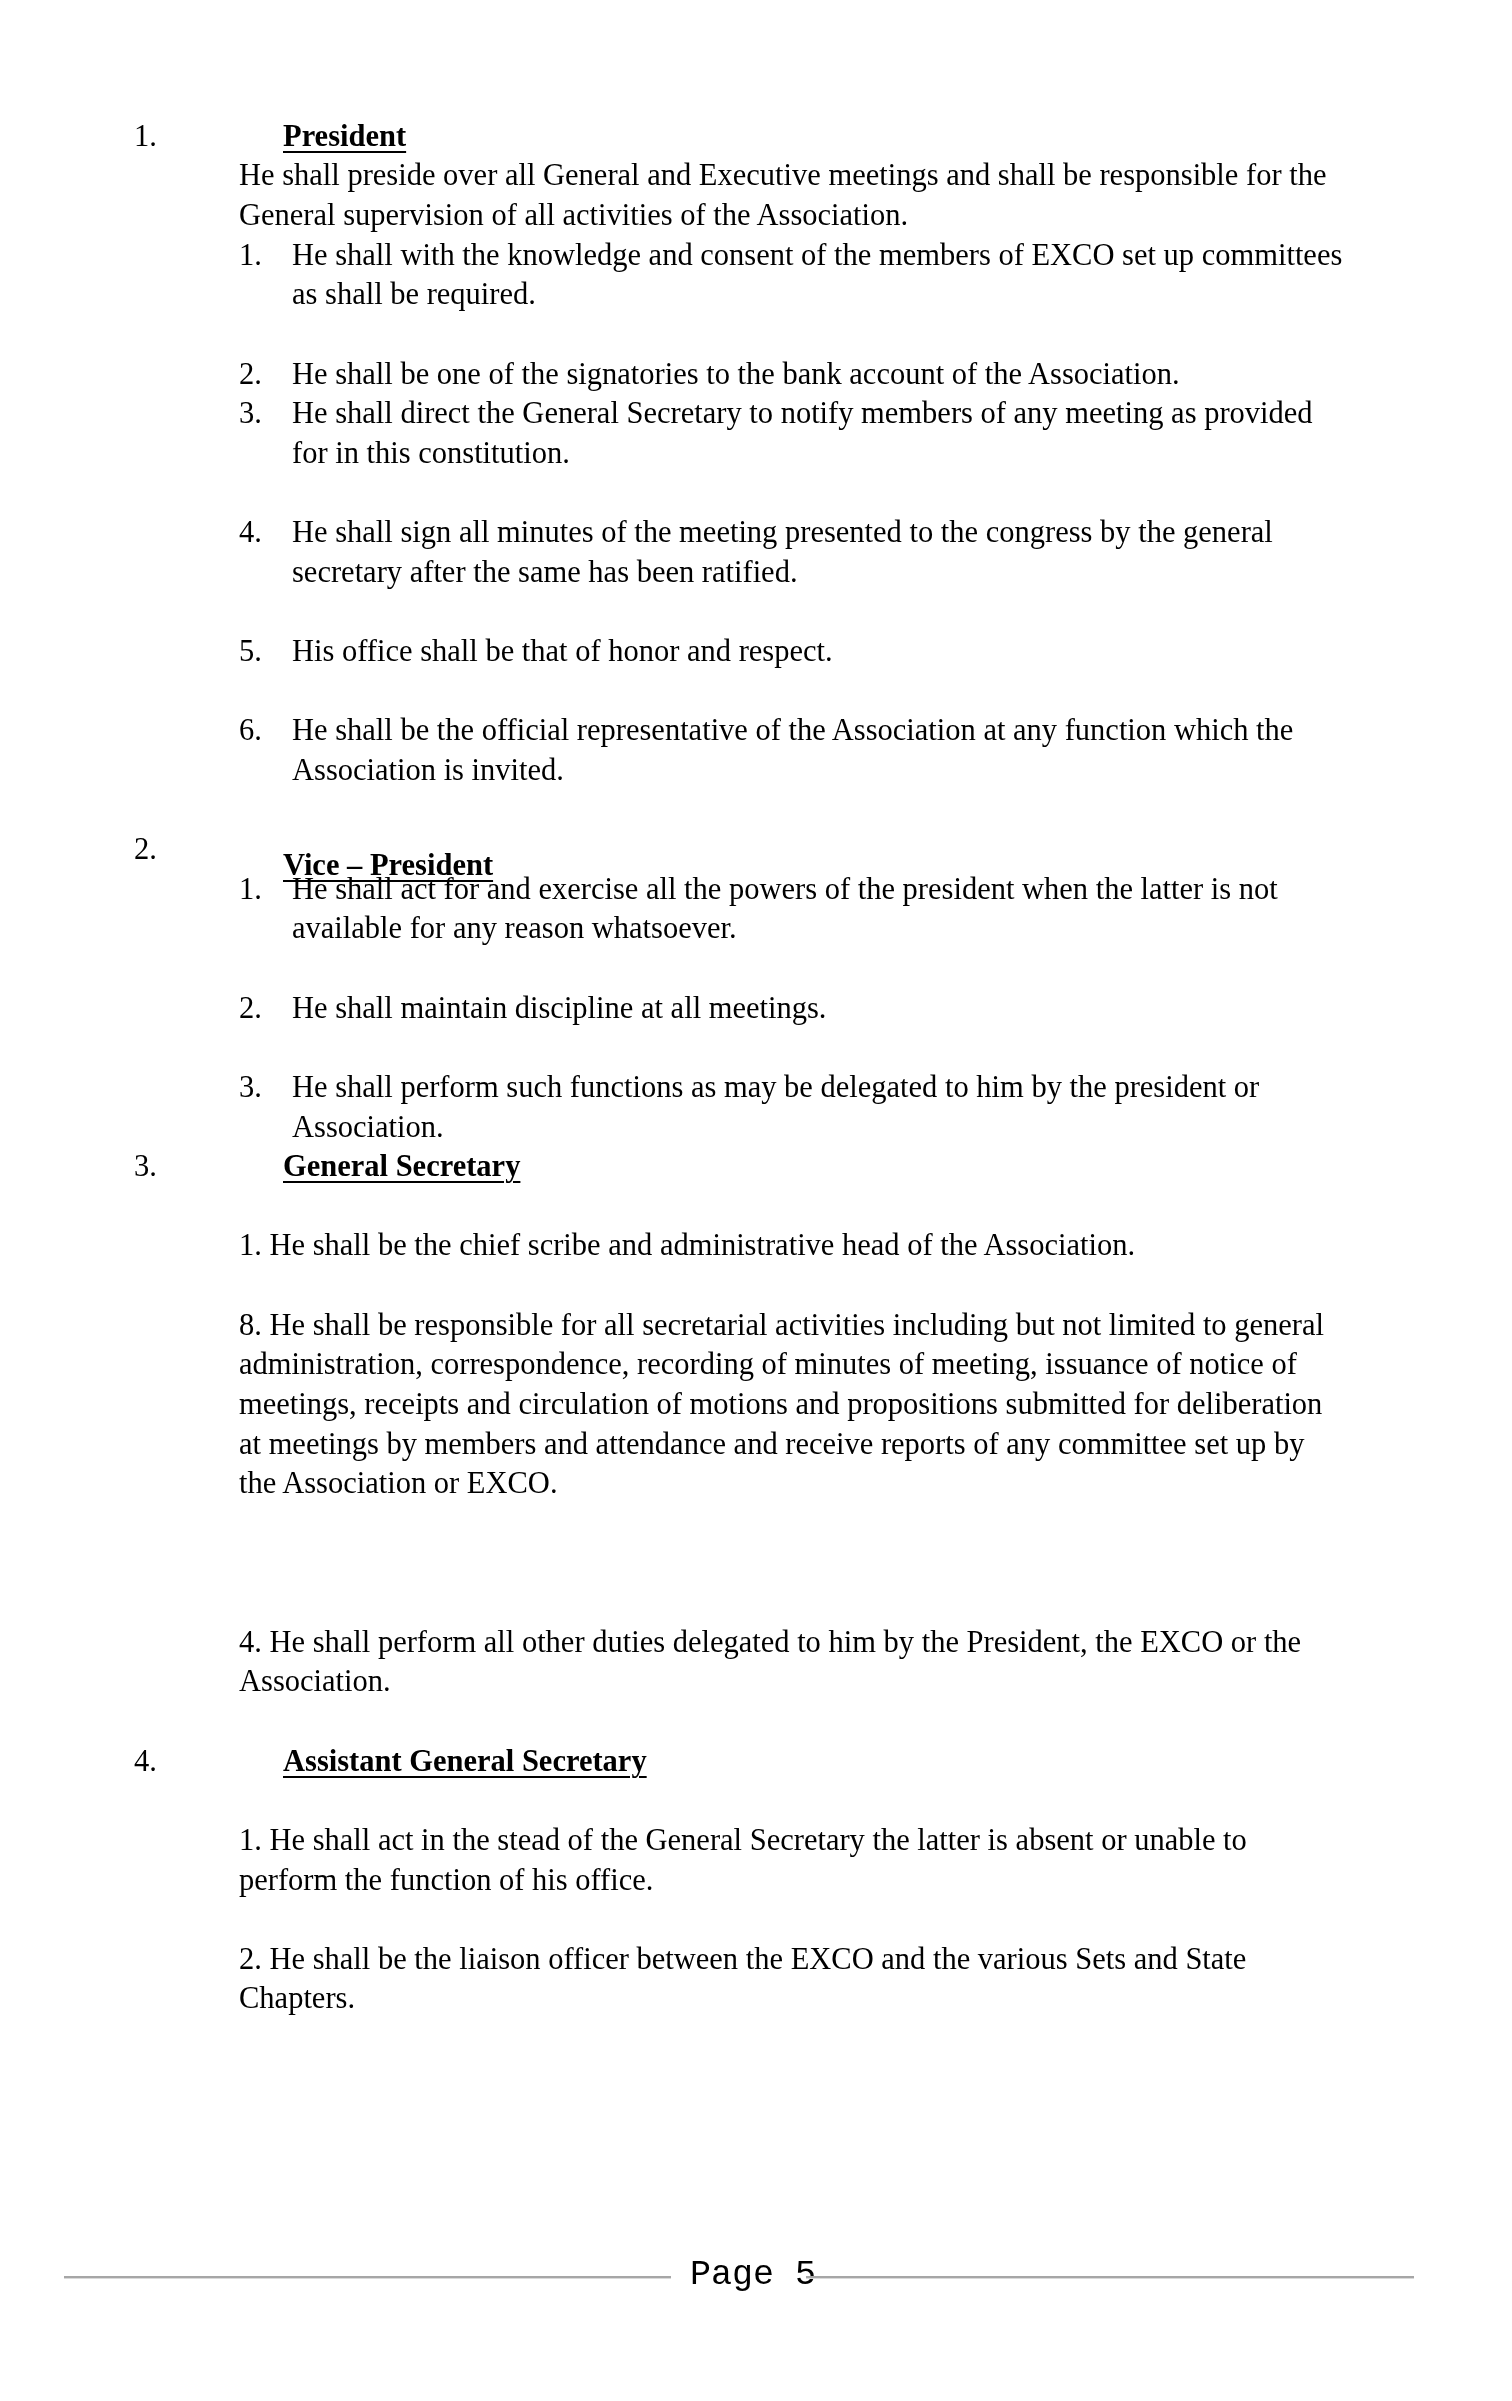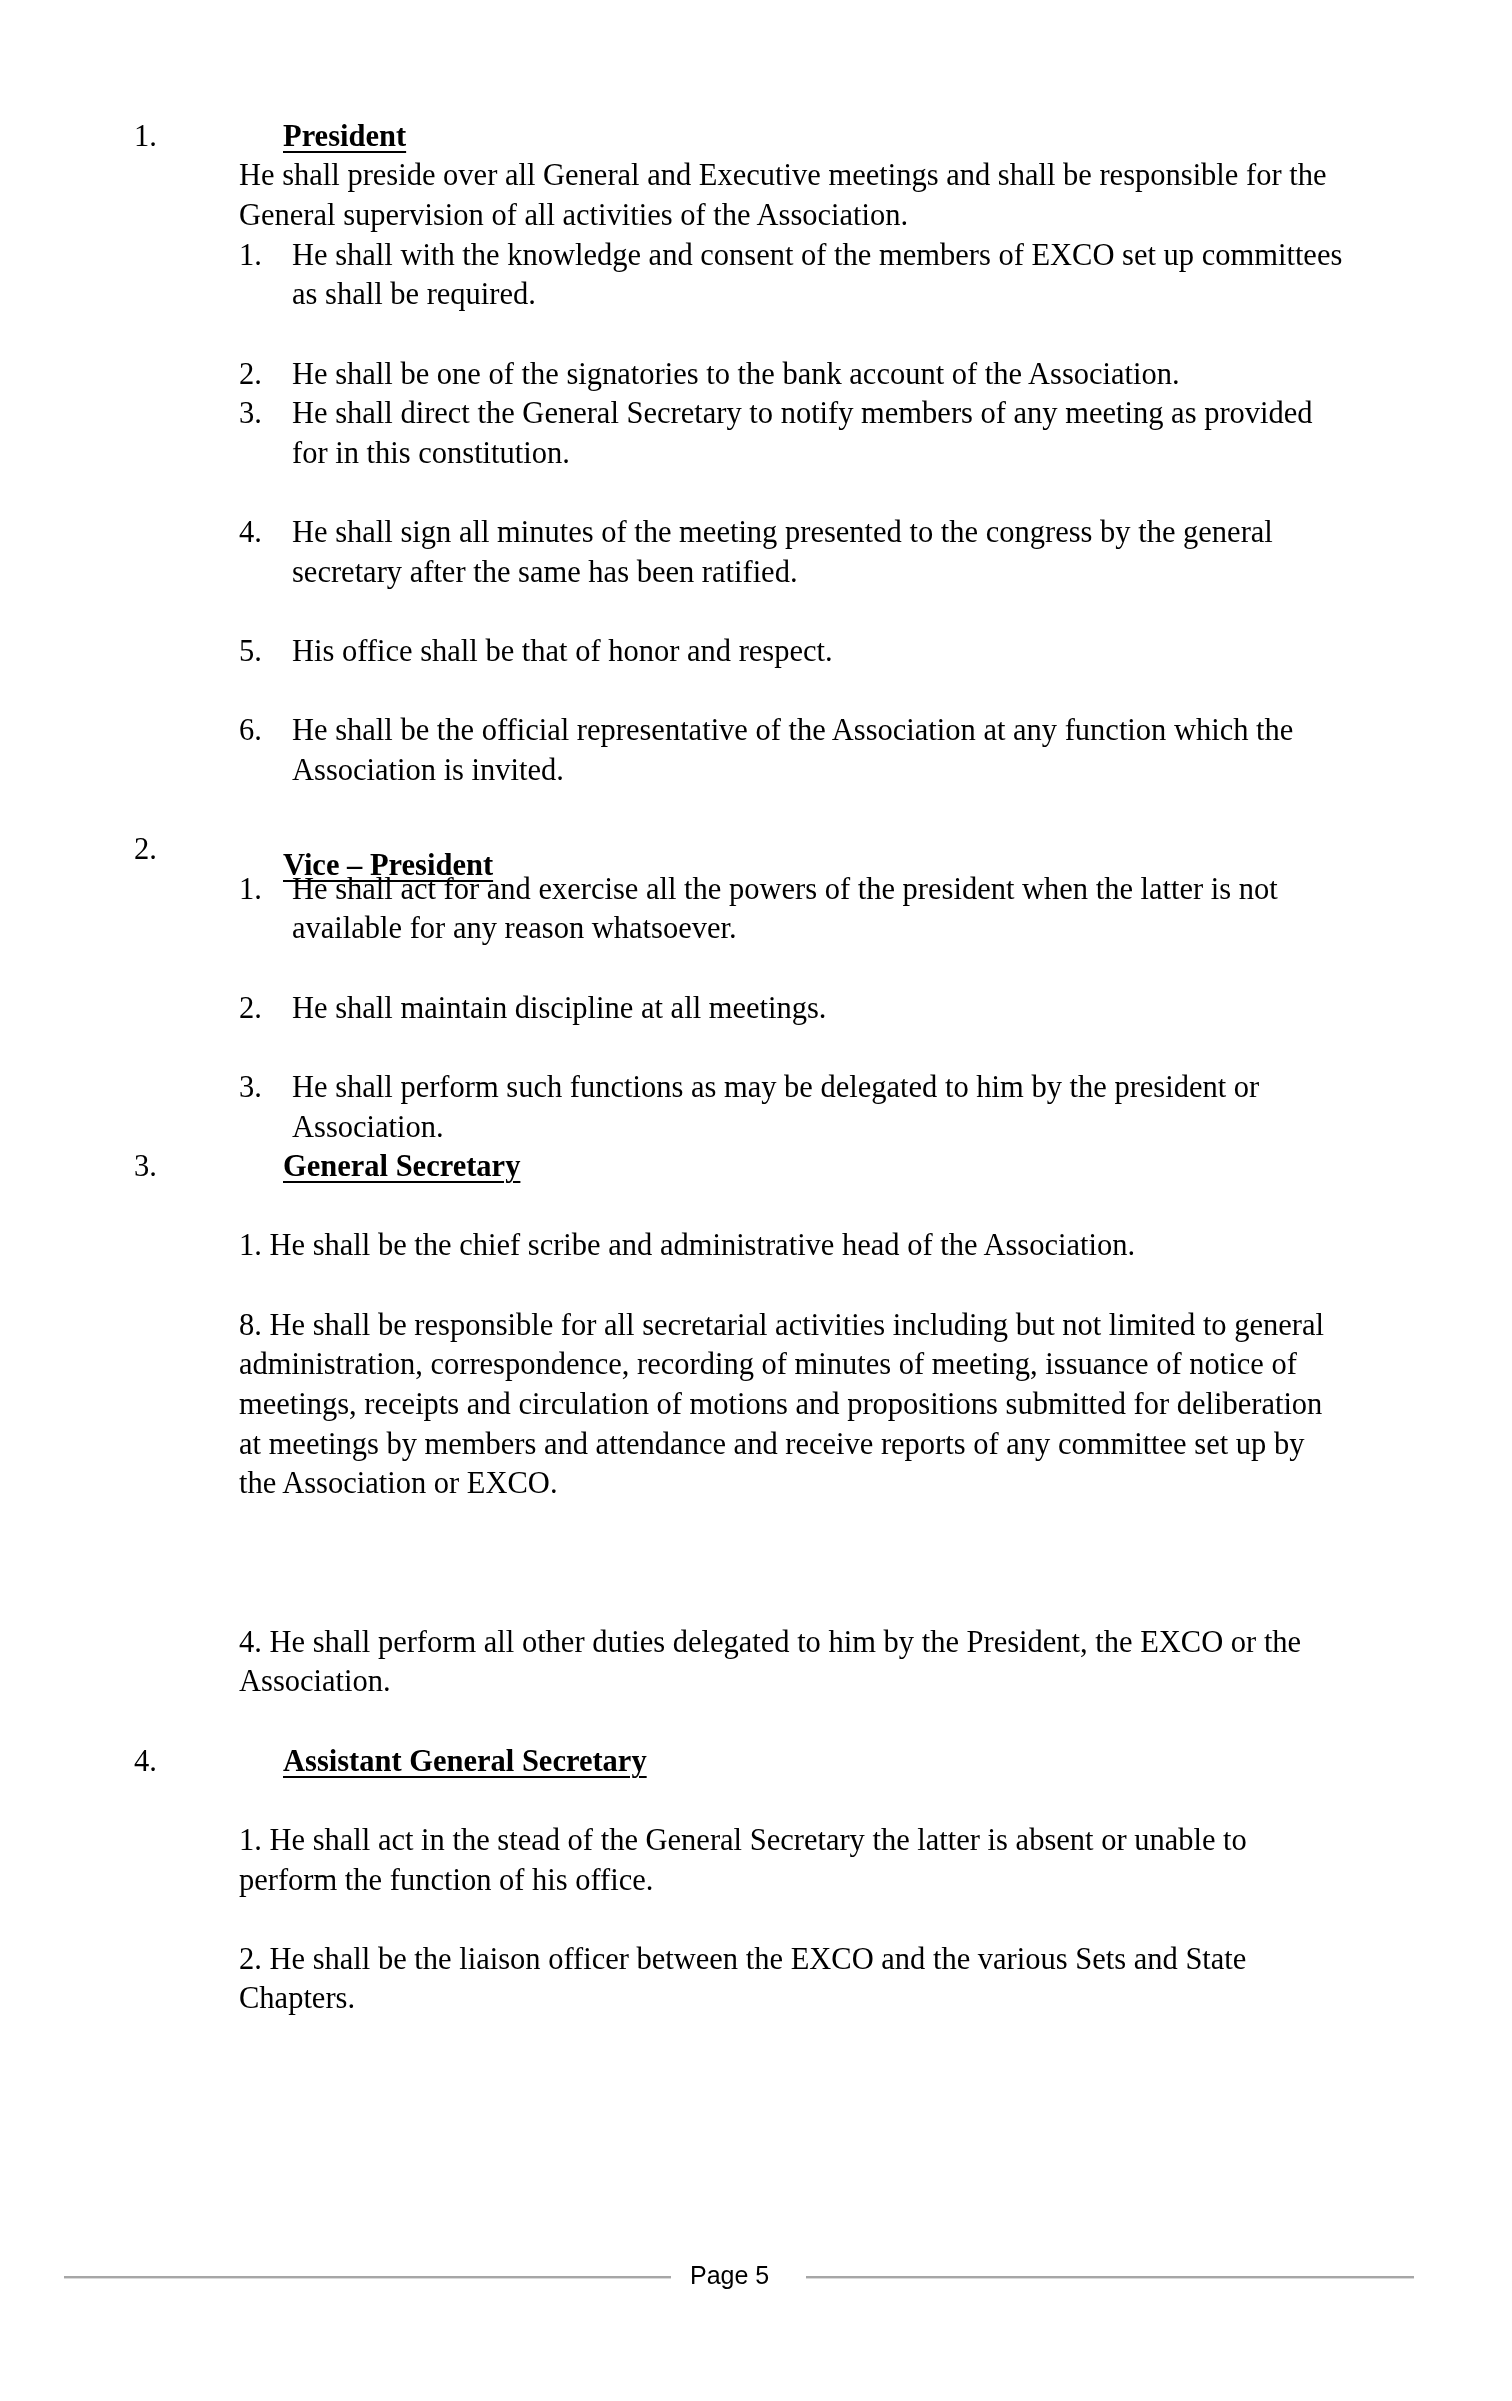--- a/index.html
+++ b/index.html
@@ -6,21 +6,21 @@
   body { width: 1513px; height: 2401px; position: relative; overflow: hidden;
          font-family: "Liberation Serif", serif; color: #000; }
   .page { position: absolute; left: 0; top: 0; width: 1513px; height: 2401px; }
   .line { position: absolute; font-size: 30.5px; line-height: 40px; white-space: nowrap; }
   .num  { left: 134px; }
   .head { left: 239px; font-weight: bold; text-decoration: underline; text-underline-offset: 4.6px; text-decoration-thickness: 2.3px; margin-left: 44px; }
   .body1 { left: 239px; }
   .subnum { left: 239px; }
   .subtxt { left: 292px; }
   .footer-rule { position: absolute; top: 2276px; height: 2.3px; background: #a6a6a6; border-bottom: 0.8px solid #d9d9d9; }
-  .footer-text { position: absolute; top: 2256px; left: 690px; font-family: Liberation Sans, sans-serif; font-size: 25px; line-height: 38px; }
+  .footer-text { position: absolute; top: 2256px; left: 690px; font-family: Liberation Mono, monospace; font-size: 35px; line-height: 38px; }
 </style>
 </head>
 <body>
 
 <div class="page">
 
   <div class="line num" style="top:116px">1.</div>
   <div class="line head" style="top:116px">President</div>
   <div class="line body1" style="top:155px">He shall preside over all General and Executive meetings and shall be responsible for the</div>
   <div class="line body1" style="top:195px">General supervision of all activities of the Association.</div>

